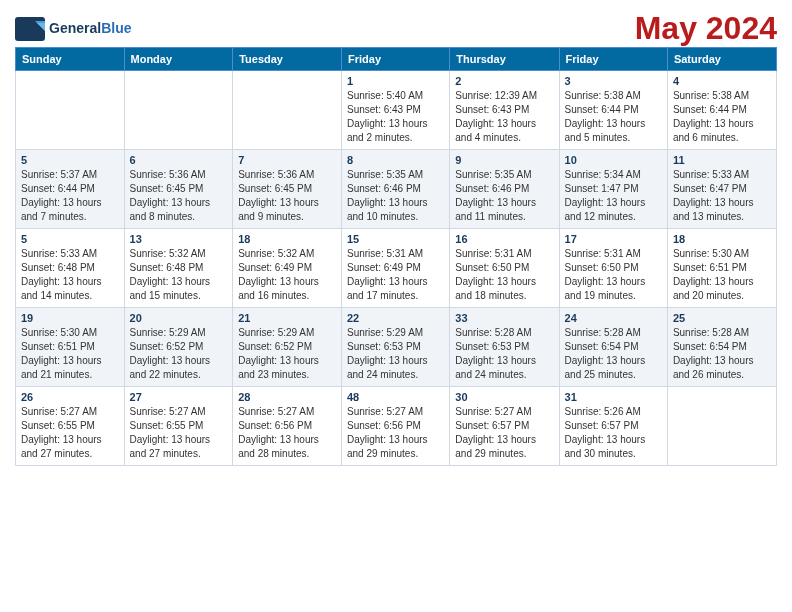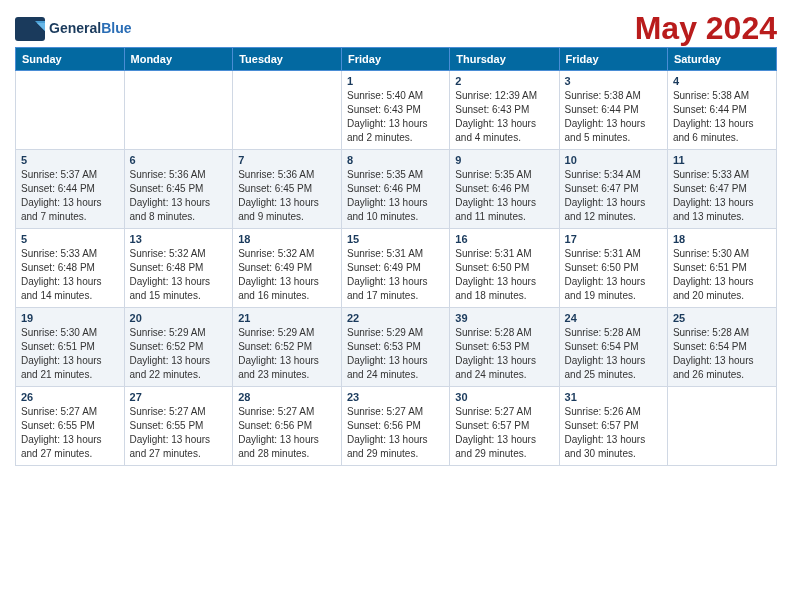--- a/index.html
+++ b/index.html
@@ -192,21 +192,21 @@
           <td>
             <span class="day-num">9</span>
             <div class="cell-text" style="white-space: pre-line;">Sunrise: 5:35 AM
 Sunset: 6:46 PM
 Daylight: 13 hours
 and 11 minutes.</div>
           </td>
           <td>
             <span class="day-num">10</span>
             <div class="cell-text" style="white-space: pre-line;">Sunrise: 5:34 AM
-Sunset: 6:47 PM
+Sunset: 1:47 PM
 Daylight: 13 hours
 and 12 minutes.</div>
           </td>
           <td>
             <span class="day-num">11</span>
             <div class="cell-text" style="white-space: pre-line;">Sunrise: 5:33 AM
 Sunset: 6:47 PM
 Daylight: 13 hours
 and 13 minutes.</div>
           </td>
@@ -285,21 +285,21 @@
 and 23 minutes.</div>
           </td>
           <td>
             <span class="day-num">22</span>
             <div class="cell-text" style="white-space: pre-line;">Sunrise: 5:29 AM
 Sunset: 6:53 PM
 Daylight: 13 hours
 and 24 minutes.</div>
           </td>
           <td>
-            <span class="day-num">39</span>
+            <span class="day-num">33</span>
             <div class="cell-text" style="white-space: pre-line;">Sunrise: 5:28 AM
 Sunset: 6:53 PM
 Daylight: 13 hours
 and 24 minutes.</div>
           </td>
           <td>
             <span class="day-num">24</span>
             <div class="cell-text" style="white-space: pre-line;">Sunrise: 5:28 AM
 Sunset: 6:54 PM
 Daylight: 13 hours
@@ -329,21 +329,21 @@
 and 27 minutes.</div>
           </td>
           <td>
             <span class="day-num">28</span>
             <div class="cell-text" style="white-space: pre-line;">Sunrise: 5:27 AM
 Sunset: 6:56 PM
 Daylight: 13 hours
 and 28 minutes.</div>
           </td>
           <td>
-            <span class="day-num">23</span>
+            <span class="day-num">48</span>
             <div class="cell-text" style="white-space: pre-line;">Sunrise: 5:27 AM
 Sunset: 6:56 PM
 Daylight: 13 hours
 and 29 minutes.</div>
           </td>
           <td>
             <span class="day-num">30</span>
             <div class="cell-text" style="white-space: pre-line;">Sunrise: 5:27 AM
 Sunset: 6:57 PM
 Daylight: 13 hours

